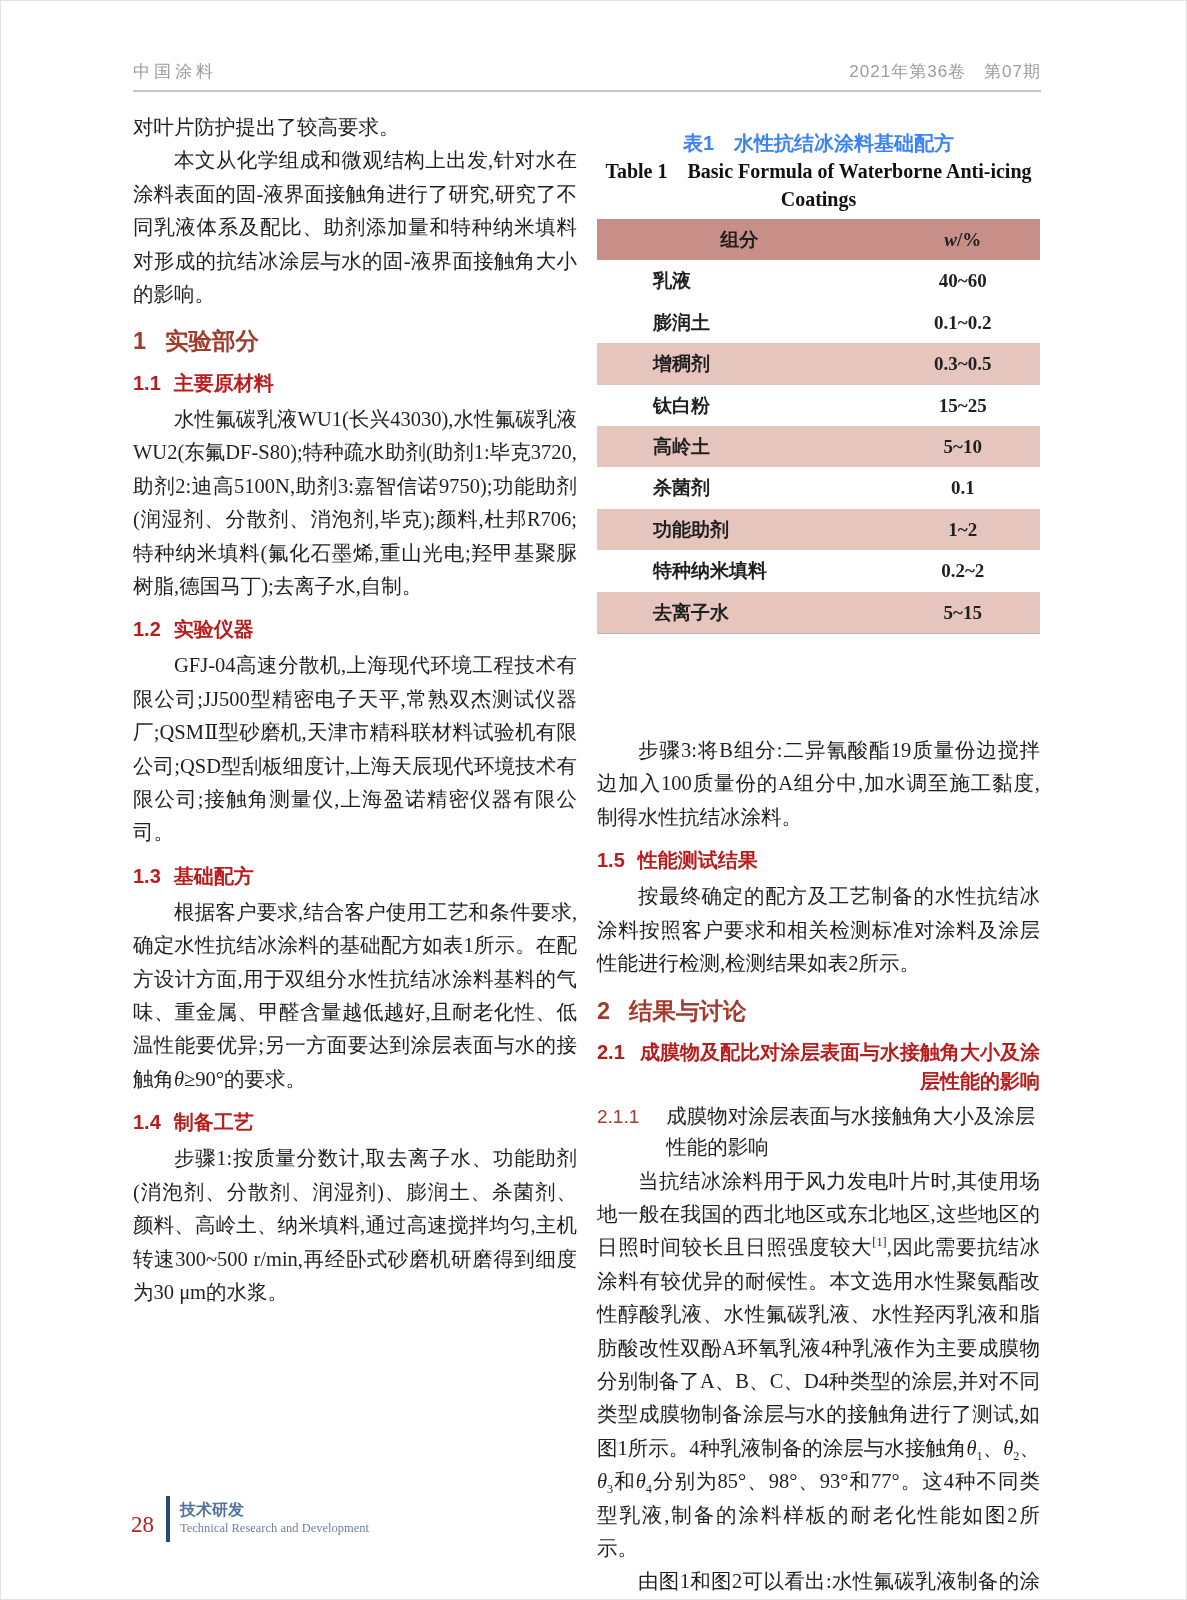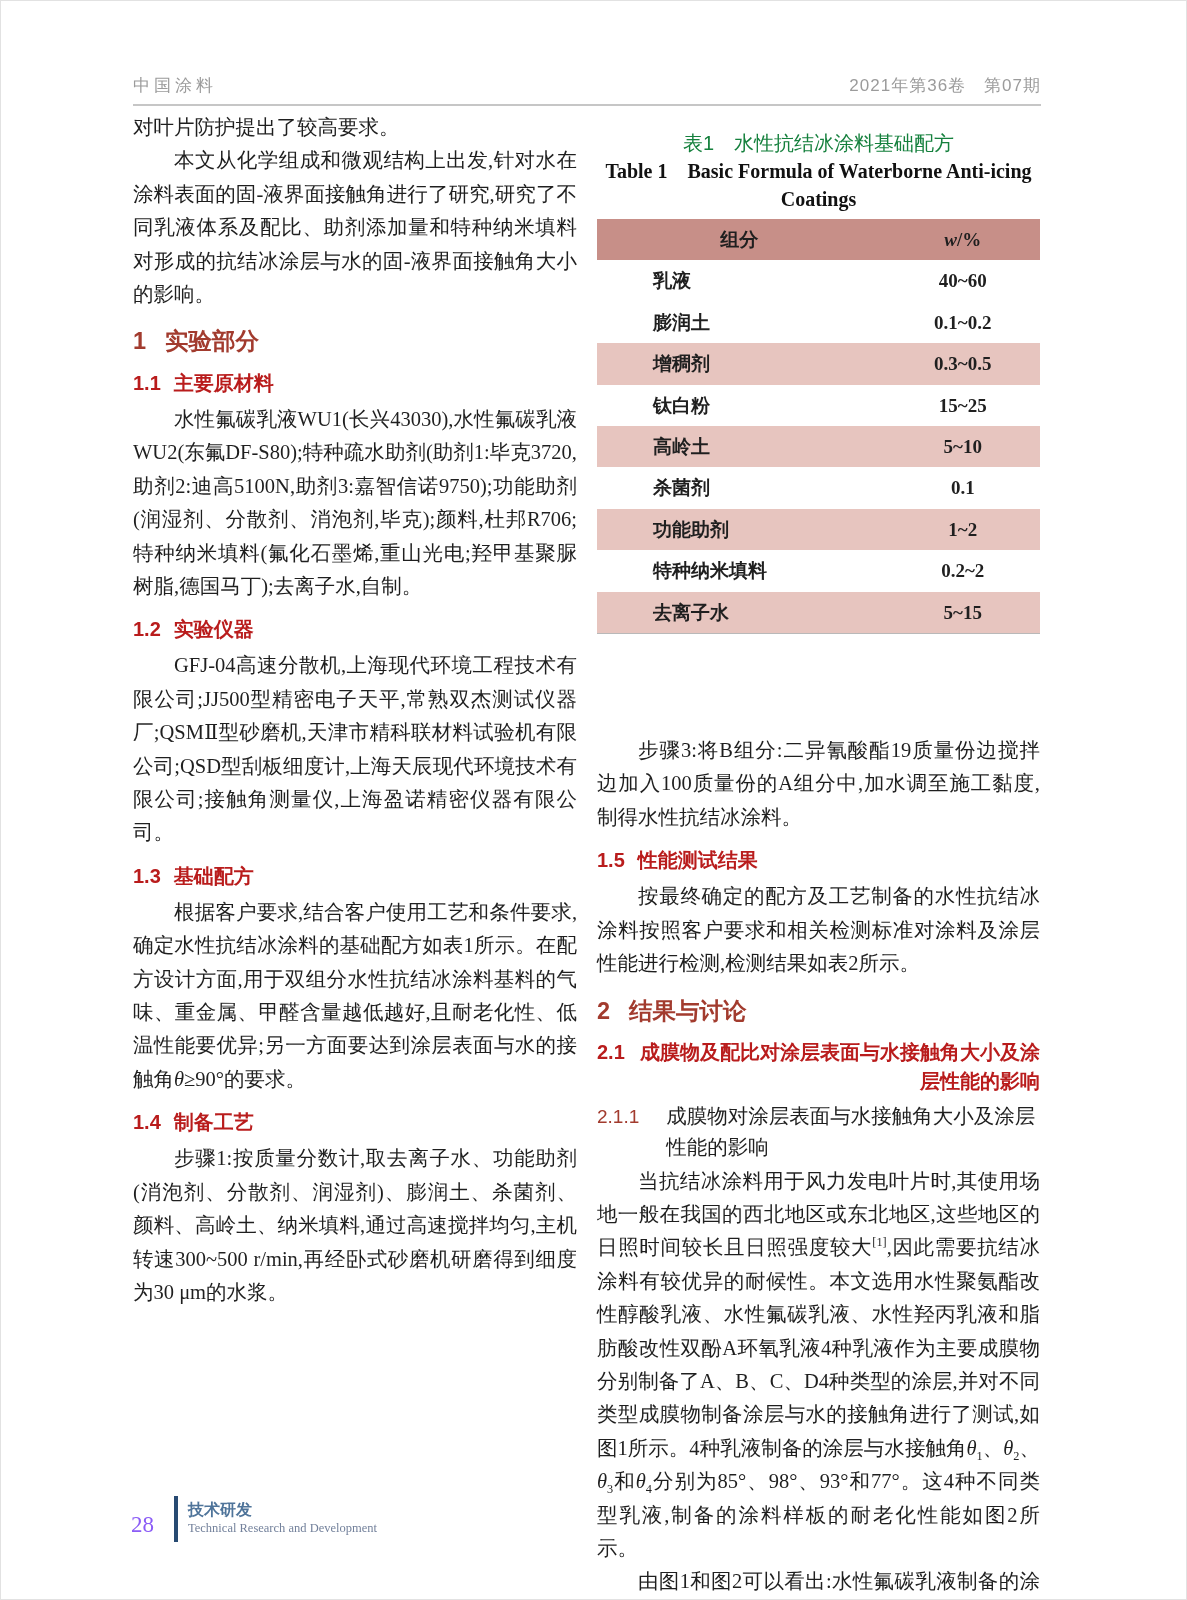--- a/index.html
+++ b/index.html
@@ -5,21 +5,21 @@
   html,body{margin:0;padding:0;}
   body{
     width:1187px;height:1600px;position:relative;background:#ffffff;
     font-family:"Liberation Serif","DejaVu Serif",serif;color:#1f1f1f;
     overflow:hidden;
   }
   .page-frame{position:absolute;inset:0;border:1px solid #e2e2e2;pointer-events:none;}
 
   
   .page-header{
-    position:absolute;left:133px;top:74px;width:908px;
+    position:absolute;left:133px;top:60px;width:908px;
     display:flex;justify-content:space-between;align-items:flex-end;
     border-bottom:2px solid #c6c6c6;padding-bottom:7px;
     font-family:"Liberation Sans","DejaVu Sans",sans-serif;
     font-size:17px;color:#9b9b9b;
   }
   .journal{letter-spacing:4px;}
   .issue{letter-spacing:1px;}
 
   
   .col{position:absolute;width:444px;font-size:20.5px;line-height:33.4px;text-align:justify;}
@@ -50,22 +50,22 @@
   }
   .h3 .num{
     font-family:"Liberation Sans","DejaVu Sans",sans-serif;
     color:#a23b2e;margin-right:27px;flex:none;font-size:19px;
   }
   .h3 .txt{color:#1f1f1f;}
 
   
   .tbl-caption-zh{
     font-family:"Liberation Sans","DejaVu Sans",sans-serif;
-    font-weight:normal;font-size:20px;text-align:center;line-height:1.35;
-    color:#15803d;
+    font-weight:bold;font-size:20px;text-align:center;line-height:1.35;
+    color:#3b82f6;
   }
   .tbl-caption-en{
     font-weight:bold;font-size:20px;text-align:center;line-height:1.4;
     margin-bottom:6px;color:#111;
   }
   table.formula{border-collapse:collapse;width:100%;font-size:19px;table-layout:fixed;}
   table.formula td{height:28px;padding:4px;vertical-align:middle;font-weight:bold;}
   table.formula .c1{width:66%;padding-left:56px;text-align:left;}
   table.formula .c2{width:34%;text-align:center;}
   tr.thead td{background:#c78f88;}
@@ -78,21 +78,21 @@
 
   sup{font-size:0.60em;vertical-align:super;line-height:0;}
   sub{font-size:0.60em;vertical-align:sub;line-height:0;}
 
   
   .footer{
     position:absolute;left:131px;top:1496px;
     display:flex;align-items:center;
   }
   .page-num{
-    font-size:23px;color:#8b5cf6;margin-right:20px;align-self:flex-end;
+    font-size:23px;color:#b91c1c;margin-right:12px;align-self:flex-end;
     line-height:1;padding-bottom:6px;
   }
   .footer-bar{width:4px;height:46px;background:#274a72;margin-right:10px;}
   .footer-text .zh{
     font-family:"Liberation Sans","DejaVu Sans",sans-serif;
     font-weight:bold;font-size:16px;color:#4f749a;line-height:1.2;
   }
   .footer-text .en{
     font-size:12.5px;color:#73819b;line-height:1.5;
   }

